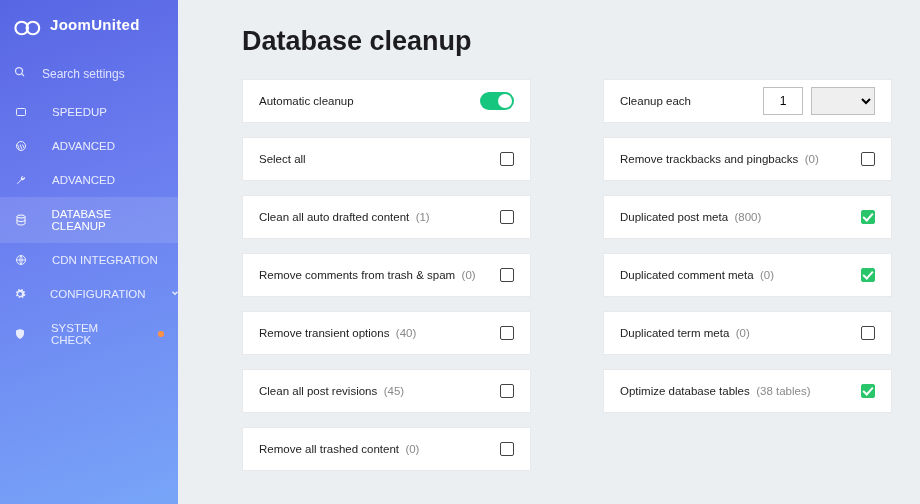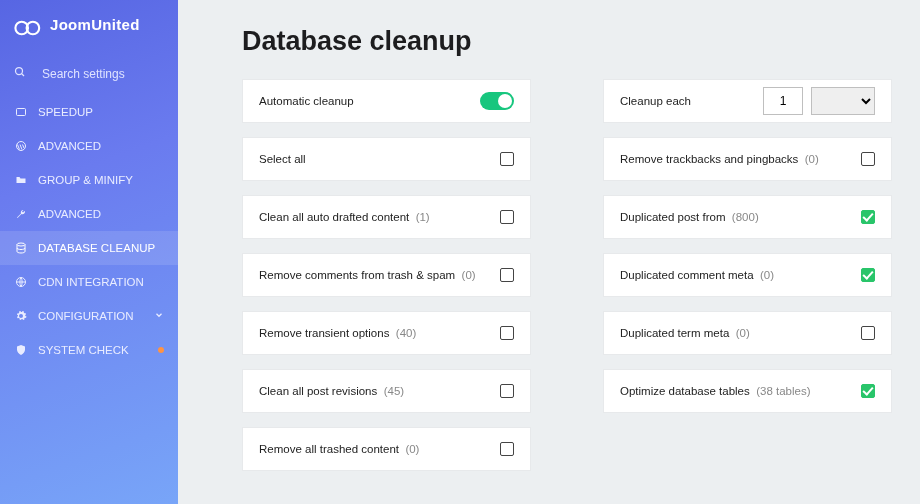--- a/index.html
+++ b/index.html
@@ -23,21 +23,21 @@
 
   .search-wrap { padding: 8px 14px 14px; display:flex; align-items:center; gap:16px; font-size:12px; color:#dfe3ff; }
   .search-wrap input {
     background: transparent; border: none; outline: none; color:#e9ecff;
     font-size:12px; width: 100%;
   }
   .search-wrap input::placeholder { color:#dfe3ff; }
 
   .nav { list-style:none; }
   .nav li {
-    display:flex; align-items:center; gap:10px;
+    display:flex; align-items:center; gap:24px;
     padding: 11px 14px;
     font-size:11.5px;
     color:#e9ecff;
     cursor:pointer;
     position:relative;
   }
   .nav li.active { background: rgba(255,255,255,0.12); color:#fff; }
   .nav li .chev, .nav li .dot { margin-left:auto; }
   .nav li .dot { width:6px; height:6px; border-radius:50%; background:#ff9344; }
   .nav .ic { width:14px; display:inline-flex; justify-content:center; }
@@ -115,28 +115,20 @@
           <svg width="12" height="12" viewBox="0 0 24 24" fill="none" stroke="#e9ecff" stroke-width="2">
             <circle cx="12" cy="12" r="9"></circle>
             <path d="M5 9l4 10M10 9l4 10M15 9l3 7"></path>
           </svg>
         </span>
       <span>ADVANCED</span>
     </li>
     <li>
       <span class="ic">
           <svg width="12" height="12" viewBox="0 0 24 24" fill="#e9ecff">
-            <path d="M3 6h6l2 3h10v9H3z"></path>
-          </svg>
-        </span>
-      <span>GROUP &amp; MINIFY</span>
-    </li>
-    <li>
-      <span class="ic">
-          <svg width="12" height="12" viewBox="0 0 24 24" fill="#e9ecff">
             <path d="M20 7a5 5 0 01-7 5L5 20l-1-1 8-8a5 5 0 015-7l-3 3 2 2 3-3z"></path>
           </svg>
         </span>
       <span>ADVANCED</span>
     </li>
     <li class="active">
       <span class="ic">
           <svg width="12" height="12" viewBox="0 0 24 24" fill="none" stroke="#fff" stroke-width="2">
             <ellipse cx="12" cy="5" rx="8" ry="3"></ellipse>
             <path d="M4 5v14c0 1.7 3.6 3 8 3s8-1.3 8-3V5"></path>
@@ -240,21 +232,21 @@
         </span>
       </div>
 
       <div class="card">
         <span class="label"><span>Remove trackbacks and pingbacks</span>&nbsp;&nbsp;<span class="count">(0)</span></span>
         <span class="ctrl">
             <span class="cb"></span>
           </span>
       </div>
       <div class="card">
-        <span class="label"><span>Duplicated post from</span>&nbsp;&nbsp;<span class="count">(800)</span></span>
+        <span class="label"><span>Duplicated post meta</span>&nbsp;&nbsp;<span class="count">(800)</span></span>
         <span class="ctrl">
             <span class="cb checked"></span>
           </span>
       </div>
       <div class="card">
         <span class="label"><span>Duplicated comment meta</span>&nbsp;&nbsp;<span class="count">(0)</span></span>
         <span class="ctrl">
             <span class="cb checked"></span>
           </span>
       </div>

